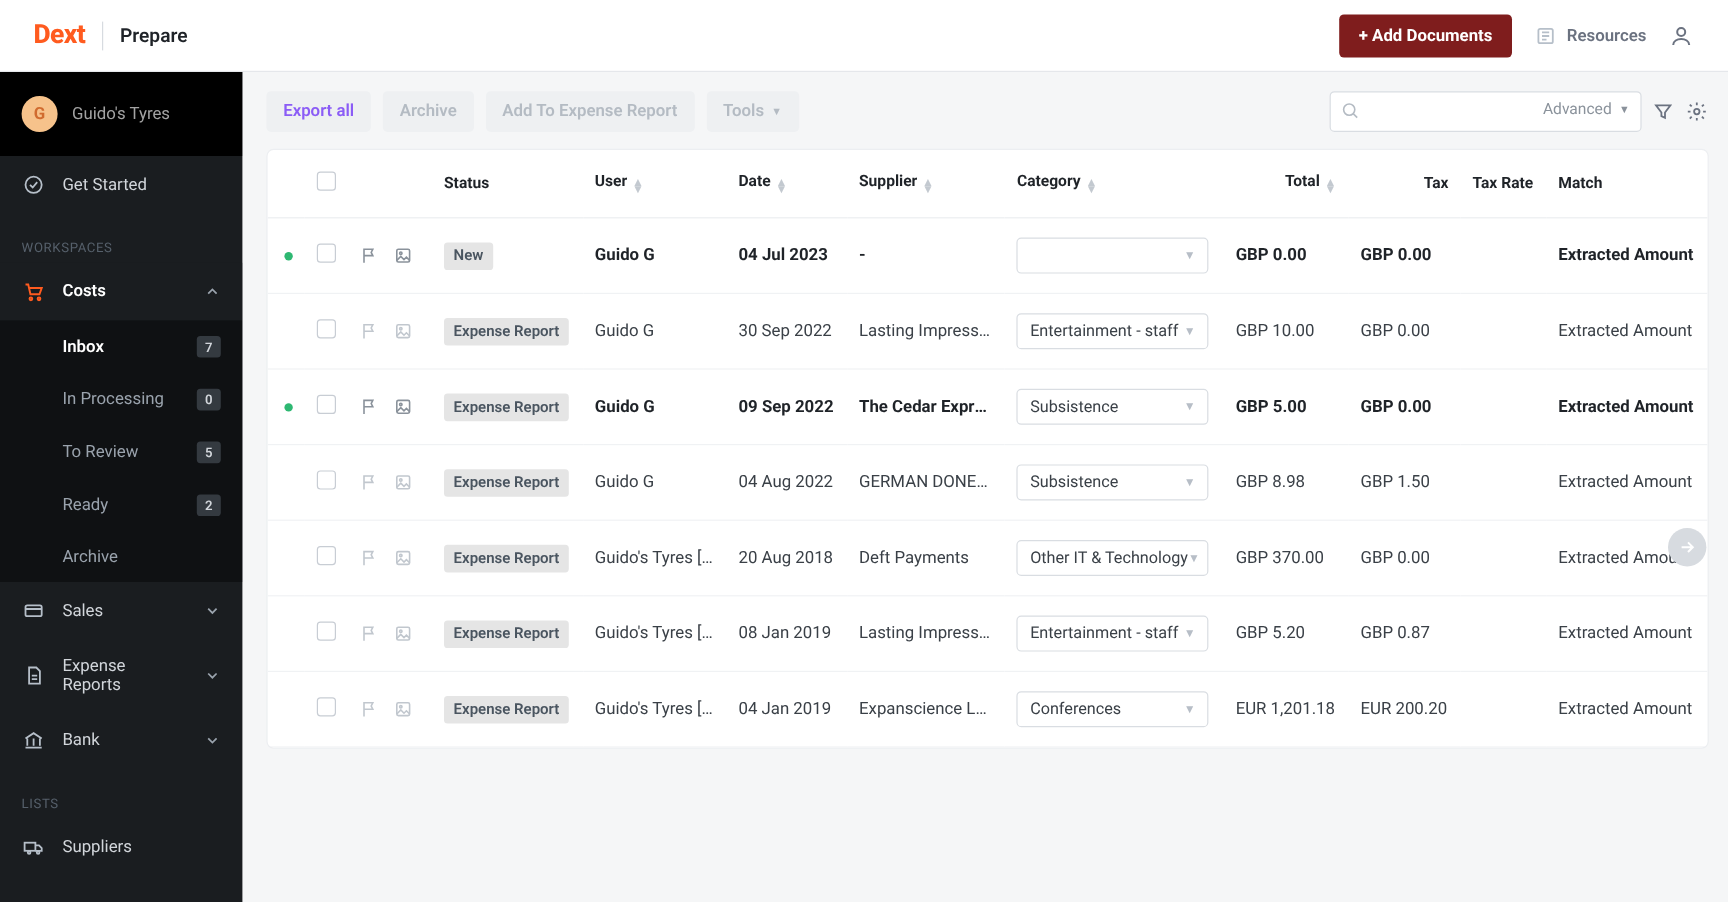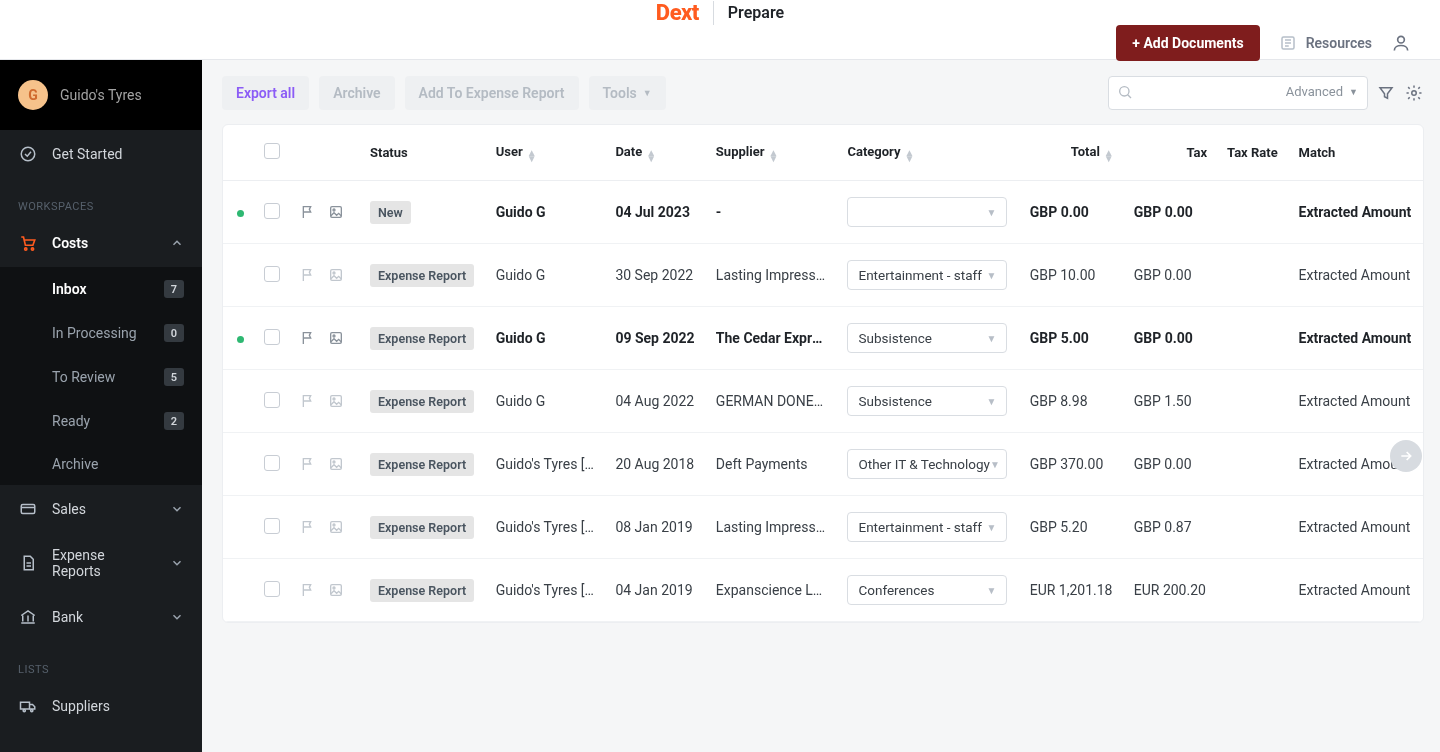--- a/index.html
+++ b/index.html
@@ -1,19 +1,19 @@
 <!DOCTYPE html>
 <html><head>
 <meta charset="utf-8">
 <style>
   * { box-sizing: border-box; margin: 0; padding: 0; font-family: -apple-system, BlinkMacSystemFont, "Segoe UI", Roboto, Helvetica, Arial, sans-serif; }
   body { background:#f5f6f7; color:#1f2328; font-size:14px; }
 
   
-  .topbar { height:60px; background:#fff; border-bottom:1px solid #e5e7eb; display:flex; align-items:center; padding:0 28px 0 28px;flex-direction:column; }
+  .topbar { height:60px; background:#fff; border-bottom:1px solid #e5e7eb; display:flex; align-items:center; padding:0 28px 0 28px; }
   .brand { display:flex; align-items:center; gap:14px; }
   .brand-logo { font-weight:800; font-size:22px; color:#ff5b1f; letter-spacing:-0.5px; }
   .brand-sep { width:1px; height:24px; background:#d7dbe0; }
   .brand-product { font-weight:600; font-size:16px; color:#1f2328; }
   .topbar-right { margin-left:auto; display:flex; align-items:center; gap:18px; }
   .btn-add { background:#7f1d1d; color:#fff; font-weight:700; padding:10px 16px; border-radius:4px; border:none; cursor:pointer; font-size:14px; }
   .btn-res { display:flex; align-items:center; gap:8px; color:#6b7280; font-weight:600; cursor:pointer; }
   .avatar-icon { width:22px; height:22px; display:flex; align-items:center; justify-content:center; color:#6b7280; }
 
   

